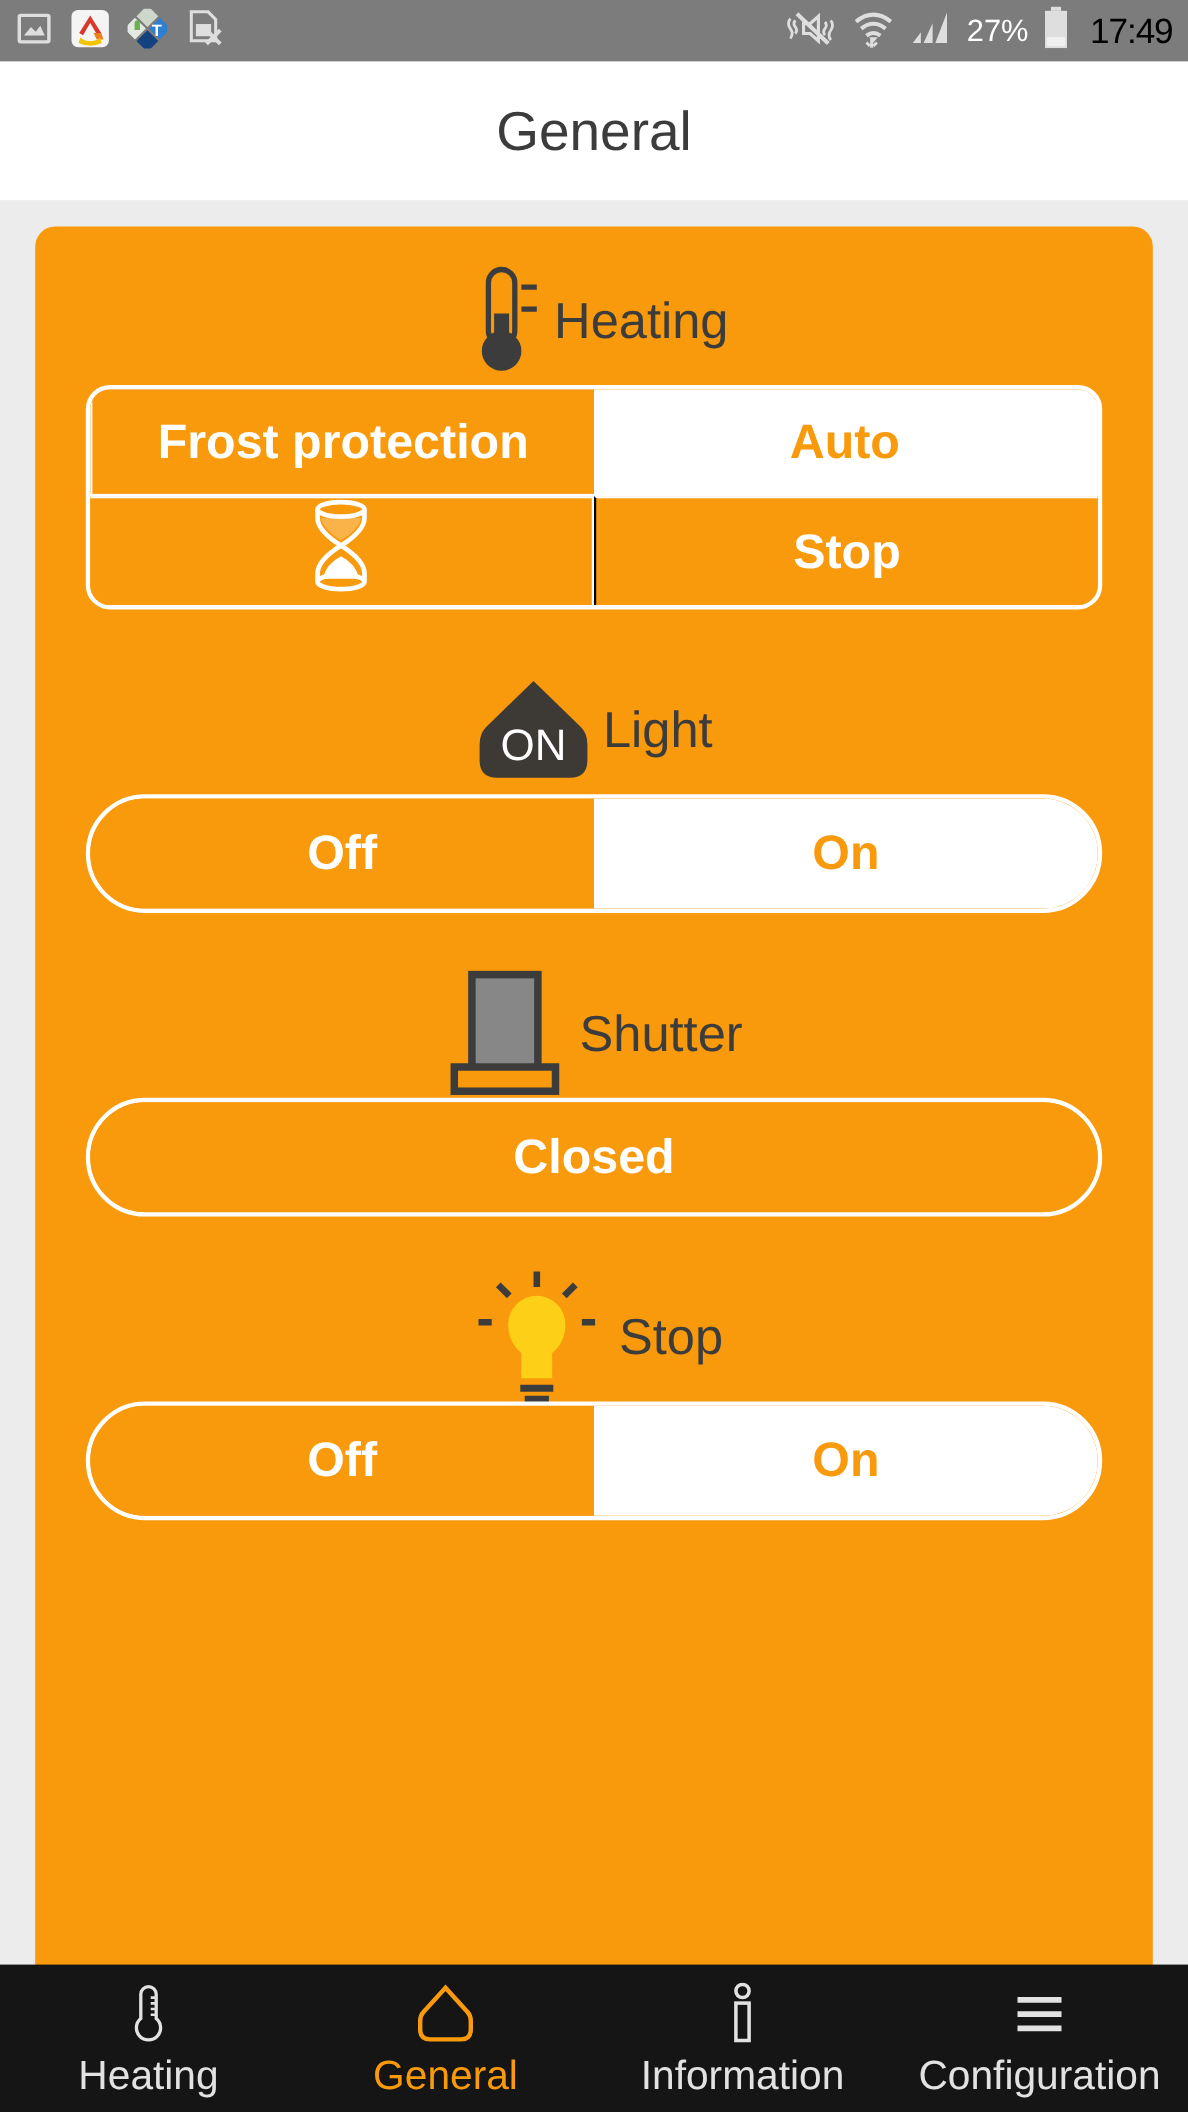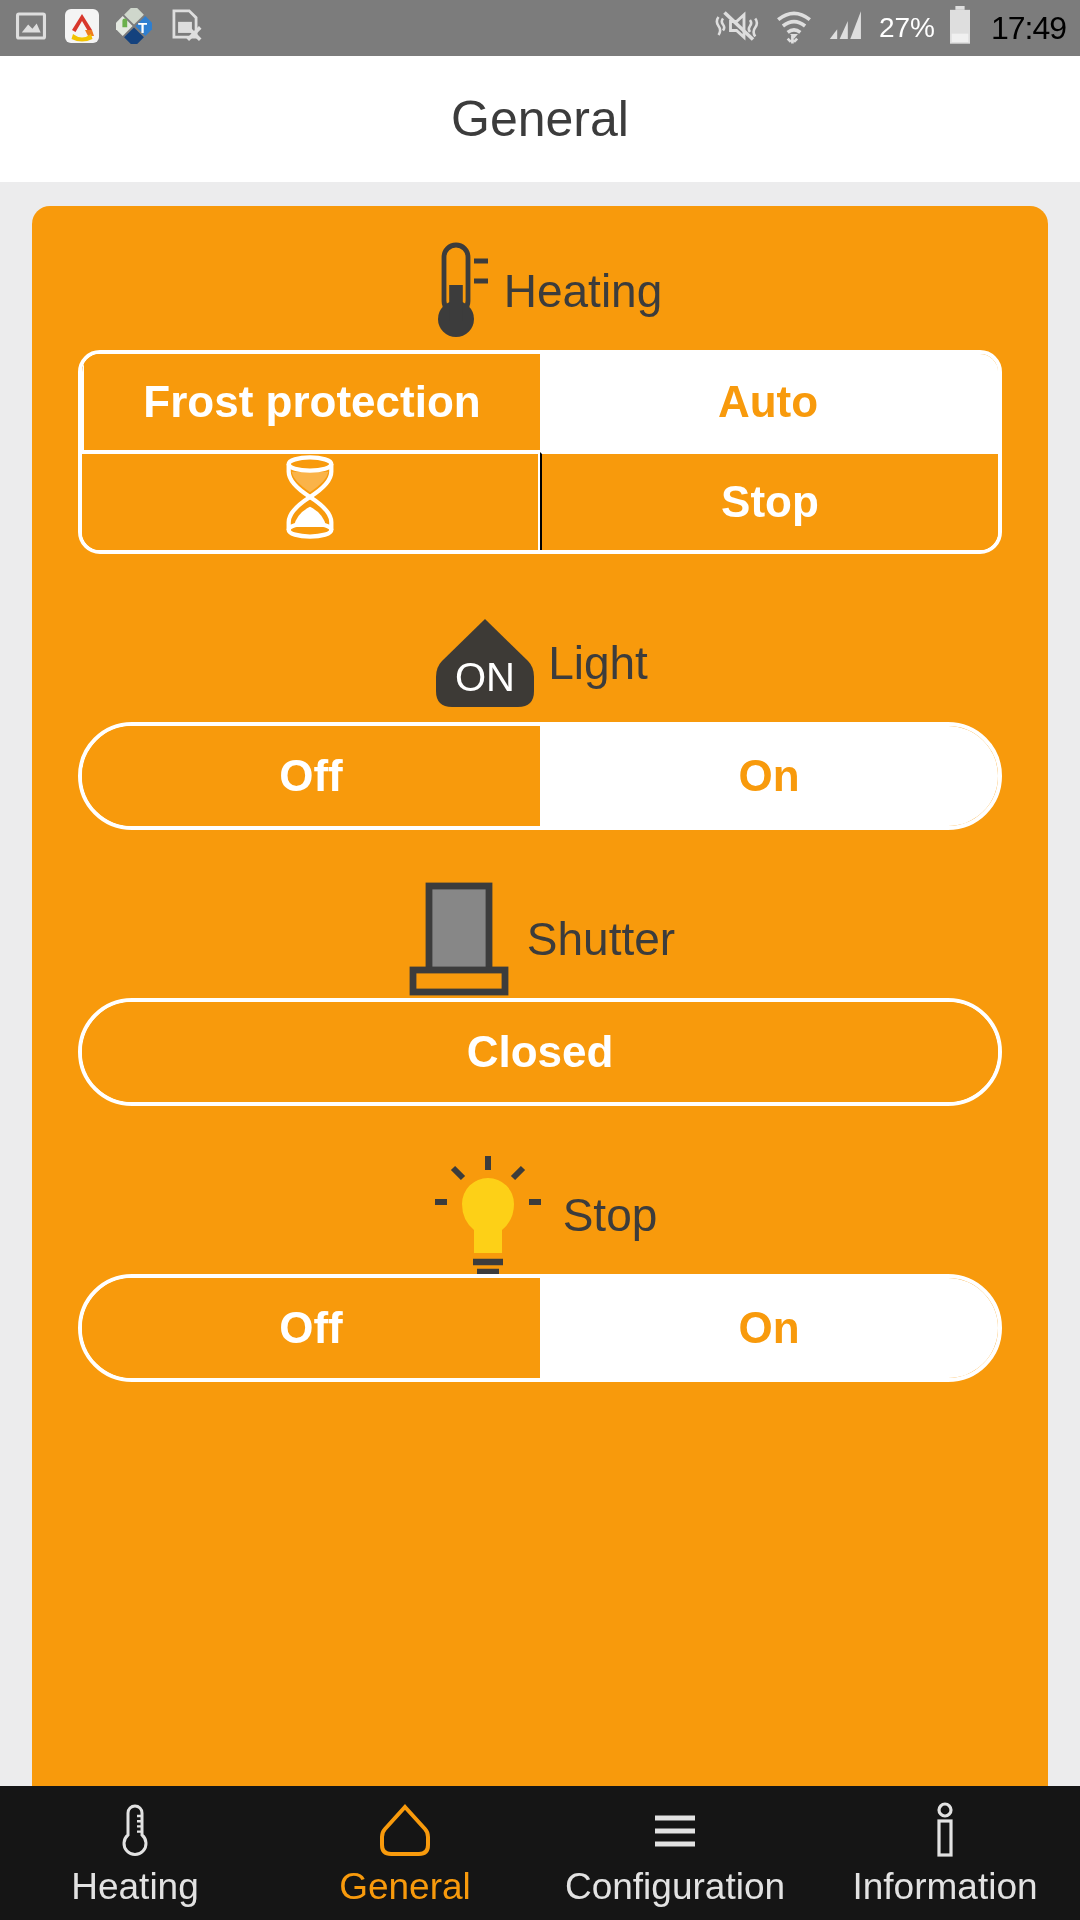--- a/index.html
+++ b/index.html
@@ -369,28 +369,28 @@
   <div class="nav-item active">
     <span class="nav-icon">
       <svg width="52" height="56" viewBox="0 0 26 28">
         <path d="M13 2 L23 13 q1.5 1.6 1.5 4 v4 q0 4.5 -4.5 4.5 h-14 q-4.5 0 -4.5 -4.5 v-4 q0 -2.4 1.5 -4 Z" fill="none" stroke="#f89a0c" stroke-width="2"></path>
       </svg>
     </span>
     <span class="nav-label">General</span>
   </div>
   <div class="nav-item">
     <span class="nav-icon">
-      <svg width="52" height="46" viewBox="0 0 26 23">
-        <path d="M3 5 h20 M3 11.5 h20 M3 18 h20" stroke="#e2e2e2" stroke-width="2.6" fill="none"></path>
-      </svg>
-    </span>
-    <span class="nav-label">Configuration</span>
-  </div>
-  <div class="nav-item">
-    <span class="nav-icon">
       <svg width="30" height="58" viewBox="0 0 15 29">
         <circle cx="7.5" cy="4" r="3" fill="none" stroke="#e2e2e2" stroke-width="1.6"></circle>
         <rect x="4.5" y="9.5" width="6" height="17" fill="none" stroke="#e2e2e2" stroke-width="1.6"></rect>
       </svg>
     </span>
     <span class="nav-label">Information</span>
   </div>
+  <div class="nav-item">
+    <span class="nav-icon">
+      <svg width="52" height="46" viewBox="0 0 26 23">
+        <path d="M3 5 h20 M3 11.5 h20 M3 18 h20" stroke="#e2e2e2" stroke-width="2.6" fill="none"></path>
+      </svg>
+    </span>
+    <span class="nav-label">Configuration</span>
+  </div>
 </div>
 
 </body></html>

